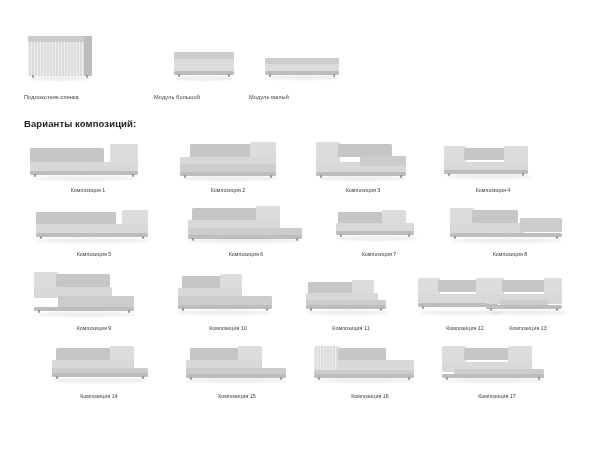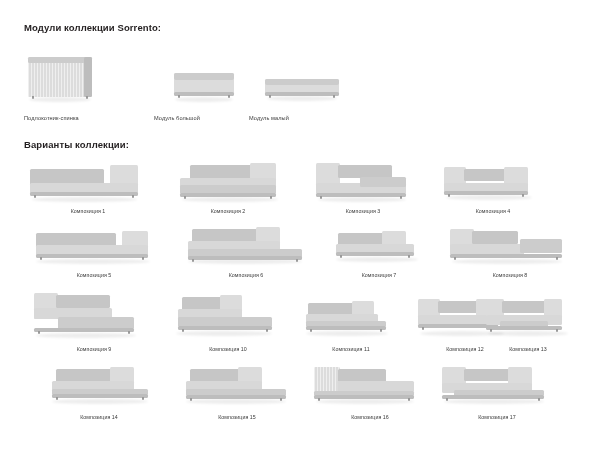--- a/index.html
+++ b/index.html
@@ -118,21 +118,20 @@
     background: rgba(0,0,0,0.07);
     filter: blur(1px);
     border-radius: 50%;
   }
 </style>
 </head>
 <body>
 
 <div class="page">
 
-  <div class="section-title modules-title">Модули коллекции Sorrento:</div>
 
   <div class="modules-row">
 
     <div class="module-cell" style="width:130px;">
       <div class="module-art" style="width:70px;height:50px;">
         <div class="softshadow" style="left:5px;top:44px;width:62px;height:5px;"></div>
 
         <div class="pc light" style="left:4px;top:4px;width:64px;height:40px;">
           <div class="ribs"></div>
         </div>
@@ -163,21 +162,21 @@
         <div class="pc mid" style="left:2px;top:10px;width:74px;height:6px;border-radius:2px;"></div>
         <div class="pc dark" style="left:2px;top:23px;width:74px;height:4px;"></div>
         <div class="leg" style="left:6px;top:26px;"></div>
         <div class="leg" style="left:70px;top:26px;"></div>
       </div>
       <div class="module-caption">Модуль малый</div>
     </div>
 
   </div>
 
-  <div class="section-title compositions-title">Варианты коллекции:</div>
+  <div class="section-title compositions-title">Варианты композиций:</div>
 
   <div class="grid" style="height:280px;">
 
     <div class="comp-cell" style="left:0px;top:0px;width:128px;height:56px;">
       <div class="comp-art">
         <div class="softshadow" style="left:8px;top:36px;width:105px;height:5px;"></div>
         <div class="pc back" style="left:6px;top:8px;width:74px;height:16px;"></div>
         <div class="pc light" style="left:86px;top:4px;width:28px;height:28px;"></div>
         <div class="pc seat" style="left:6px;top:22px;width:108px;height:12px;"></div>
         <div class="pc dark" style="left:6px;top:31px;width:108px;height:4px;"></div>

